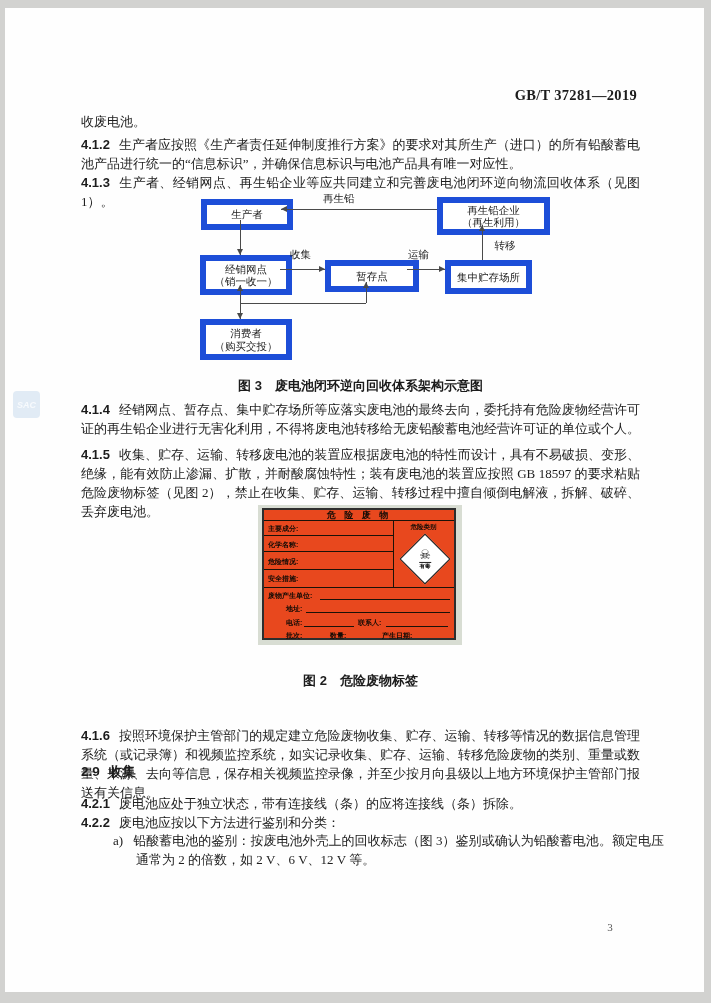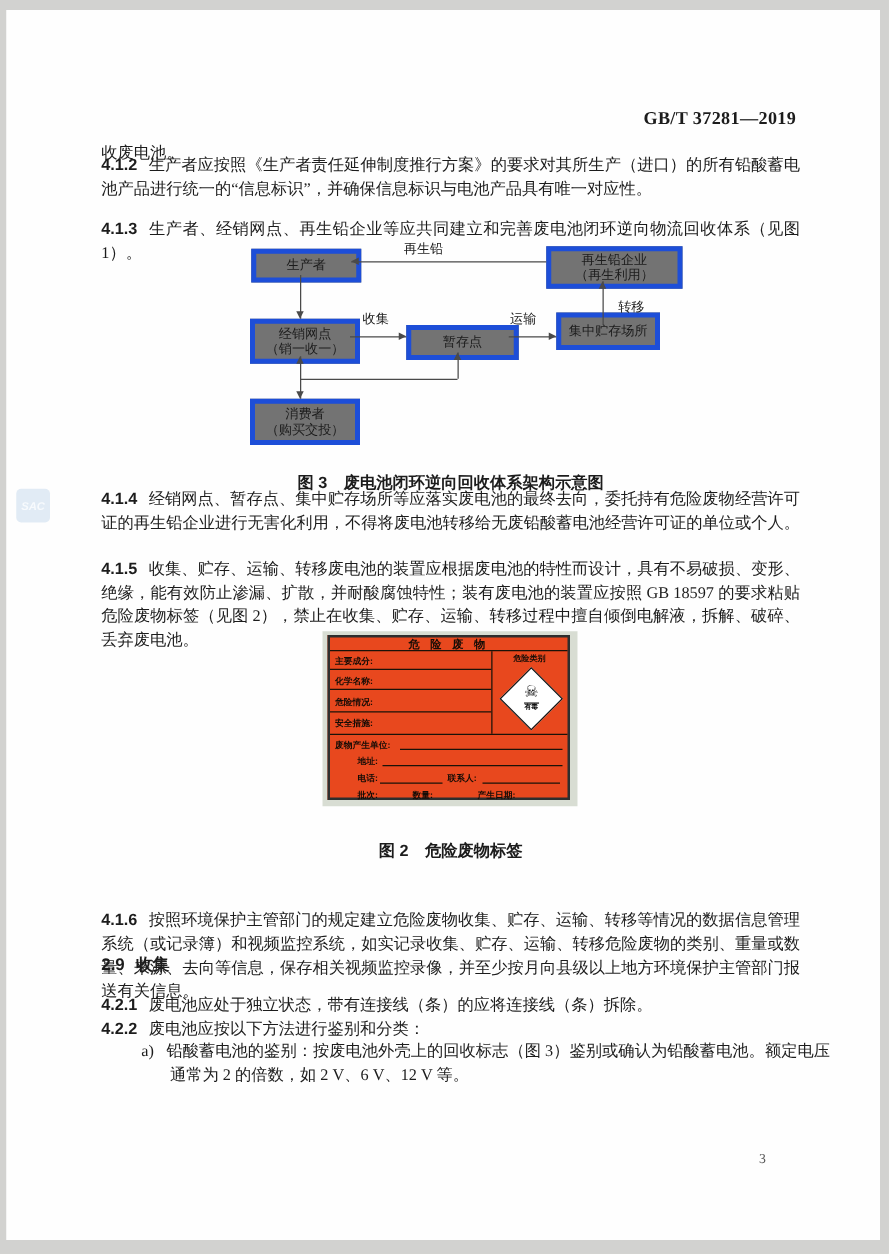--- a/index.html
+++ b/index.html
@@ -17,21 +17,21 @@
   .item{position:absolute;left:113px;width:528px;font-size:13px;line-height:19px;text-align:justify;
         text-indent:-23px;padding-left:23px;}
   .inum{margin-right:10px;}
   .pageno{position:absolute;left:598px;top:921px;width:24px;text-align:center;font-size:11px;color:#555;}
   .watermark{position:absolute;left:13px;top:391px;width:27px;height:27px;border-radius:4px;
              background:#e1ebf5;color:#f7fafd;display:flex;align-items:center;justify-content:center;
              font:italic bold 9px "Liberation Sans","DejaVu Sans",sans-serif;}
   
   .fc{position:absolute;left:195px;top:190px;width:352px;height:165px;
       font-family:"Liberation Sans","DejaVu Sans",sans-serif;}
-  .fc-box{position:absolute;border:4px solid #1d4ed8;background:#737373;display:flex;align-items:center;
+  .fc-box{position:absolute;border:6px solid #1d4ed8;background:#ffffff;display:flex;align-items:center;
           justify-content:center;text-align:center;font-size:10.5px;line-height:12.5px;white-space:pre-line;}
   .fc-lab{position:absolute;font-size:10.5px;text-align:left;}
   .hline{position:absolute;height:1px;background:#4a4a4a;}
   .vline{position:absolute;width:1px;background:#4a4a4a;}
   .ah{position:absolute;width:0;height:0;}
   .ah-down{border-left:3.5px solid transparent;border-right:3.5px solid transparent;border-top:6px solid #4a4a4a;}
   .ah-up{border-left:3.5px solid transparent;border-right:3.5px solid transparent;border-bottom:6px solid #4a4a4a;}
   .ah-left{border-top:3.5px solid transparent;border-bottom:3.5px solid transparent;border-right:6px solid #4a4a4a;}
   .ah-right{border-top:3.5px solid transparent;border-bottom:3.5px solid transparent;border-left:6px solid #4a4a4a;}
   
@@ -59,36 +59,36 @@
   <div class="watermark">
     <span>SAC</span>
   </div>
 
   <div class="hdr">GB/T 37281—2019</div>
 
   <div class="para" style="top:112px">
     <span>收废电池。</span>
   </div>
 
-  <div class="para" style="top:122px">
+  <div class="para" style="top:135px">
     <span class="cnum">4.1.2</span><span>生产者应按照《生产者责任延伸制度推行方案》的要求对其所生产（进口）的所有铅酸蓄电池产品进行统一的“信息标识”，并确保信息标识与电池产品具有唯一对应性。</span>
   </div>
 
   <div class="para" style="top:173px">
     <span class="cnum">4.1.3</span><span>生产者、经销网点、再生铅企业等应共同建立和完善废电池闭环逆向物流回收体系（见图 1）。</span>
   </div>
 
   <div class="fc">
     <div class="fc-box" style="left:6px;top:9px;width:80px;height:19px">生产者</div>
     <div class="fc-box" style="left:242px;top:7px;width:101px;height:26px">再生铅企业
 （再生利用）</div>
     <div class="fc-box" style="left:5px;top:65px;width:80px;height:28px">经销网点
 （销一收一）</div>
     <div class="fc-box" style="left:130px;top:70px;width:82px;height:20px">暂存点</div>
-    <div class="fc-box" style="left:250px;top:60px;width:75px;height:22px">集中贮存场所</div>
+    <div class="fc-box" style="left:250px;top:70px;width:75px;height:22px">集中贮存场所</div>
     <div class="fc-box" style="left:5px;top:129px;width:80px;height:29px">消费者
 （购买交投）</div>
 
     <div class="vline" style="left:45px;top:30px;height:35px"></div>
     <div class="ah ah-down" style="left:41.5px;top:59px"></div>
 
     <div class="hline" style="left:86px;top:19px;width:156px"></div>
     <div class="ah ah-left" style="left:86px;top:15.5px"></div>
     <div class="fc-lab" style="left:128px;top:2px;width:60px">再生铅</div>
 
@@ -108,21 +108,21 @@
     <div class="ah ah-up" style="left:41.5px;top:95px"></div>
     <div class="ah ah-down" style="left:41.5px;top:123px"></div>
 
     <div class="hline" style="left:45px;top:113px;width:126px"></div>
     <div class="vline" style="left:171px;top:92px;height:21px"></div>
     <div class="ah ah-up" style="left:167.5px;top:92px"></div>
   </div>
 
   <div class="caption" style="top:377px">图 3　废电池闭环逆向回收体系架构示意图</div>
 
-  <div class="para" style="top:389px">
+  <div class="para" style="top:400px">
     <span class="cnum">4.1.4</span><span>经销网点、暂存点、集中贮存场所等应落实废电池的最终去向，委托持有危险废物经营许可证的再生铅企业进行无害化利用，不得将废电池转移给无废铅酸蓄电池经营许可证的单位或个人。</span>
   </div>
 
   <div class="para" style="top:445px">
     <span class="cnum">4.1.5</span><span>收集、贮存、运输、转移废电池的装置应根据废电池的特性而设计，具有不易破损、变形、绝缘，能有效防止渗漏、扩散，并耐酸腐蚀特性；装有废电池的装置应按照 GB 18597 的要求粘贴危险废物标签（见图 2），禁止在收集、贮存、运输、转移过程中擅自倾倒电解液，拆解、破碎、丢弃废电池。</span>
   </div>
 
   <div class="photo">
     <div class="hl">
       <div class="hl-title">危 险 废 物</div>

